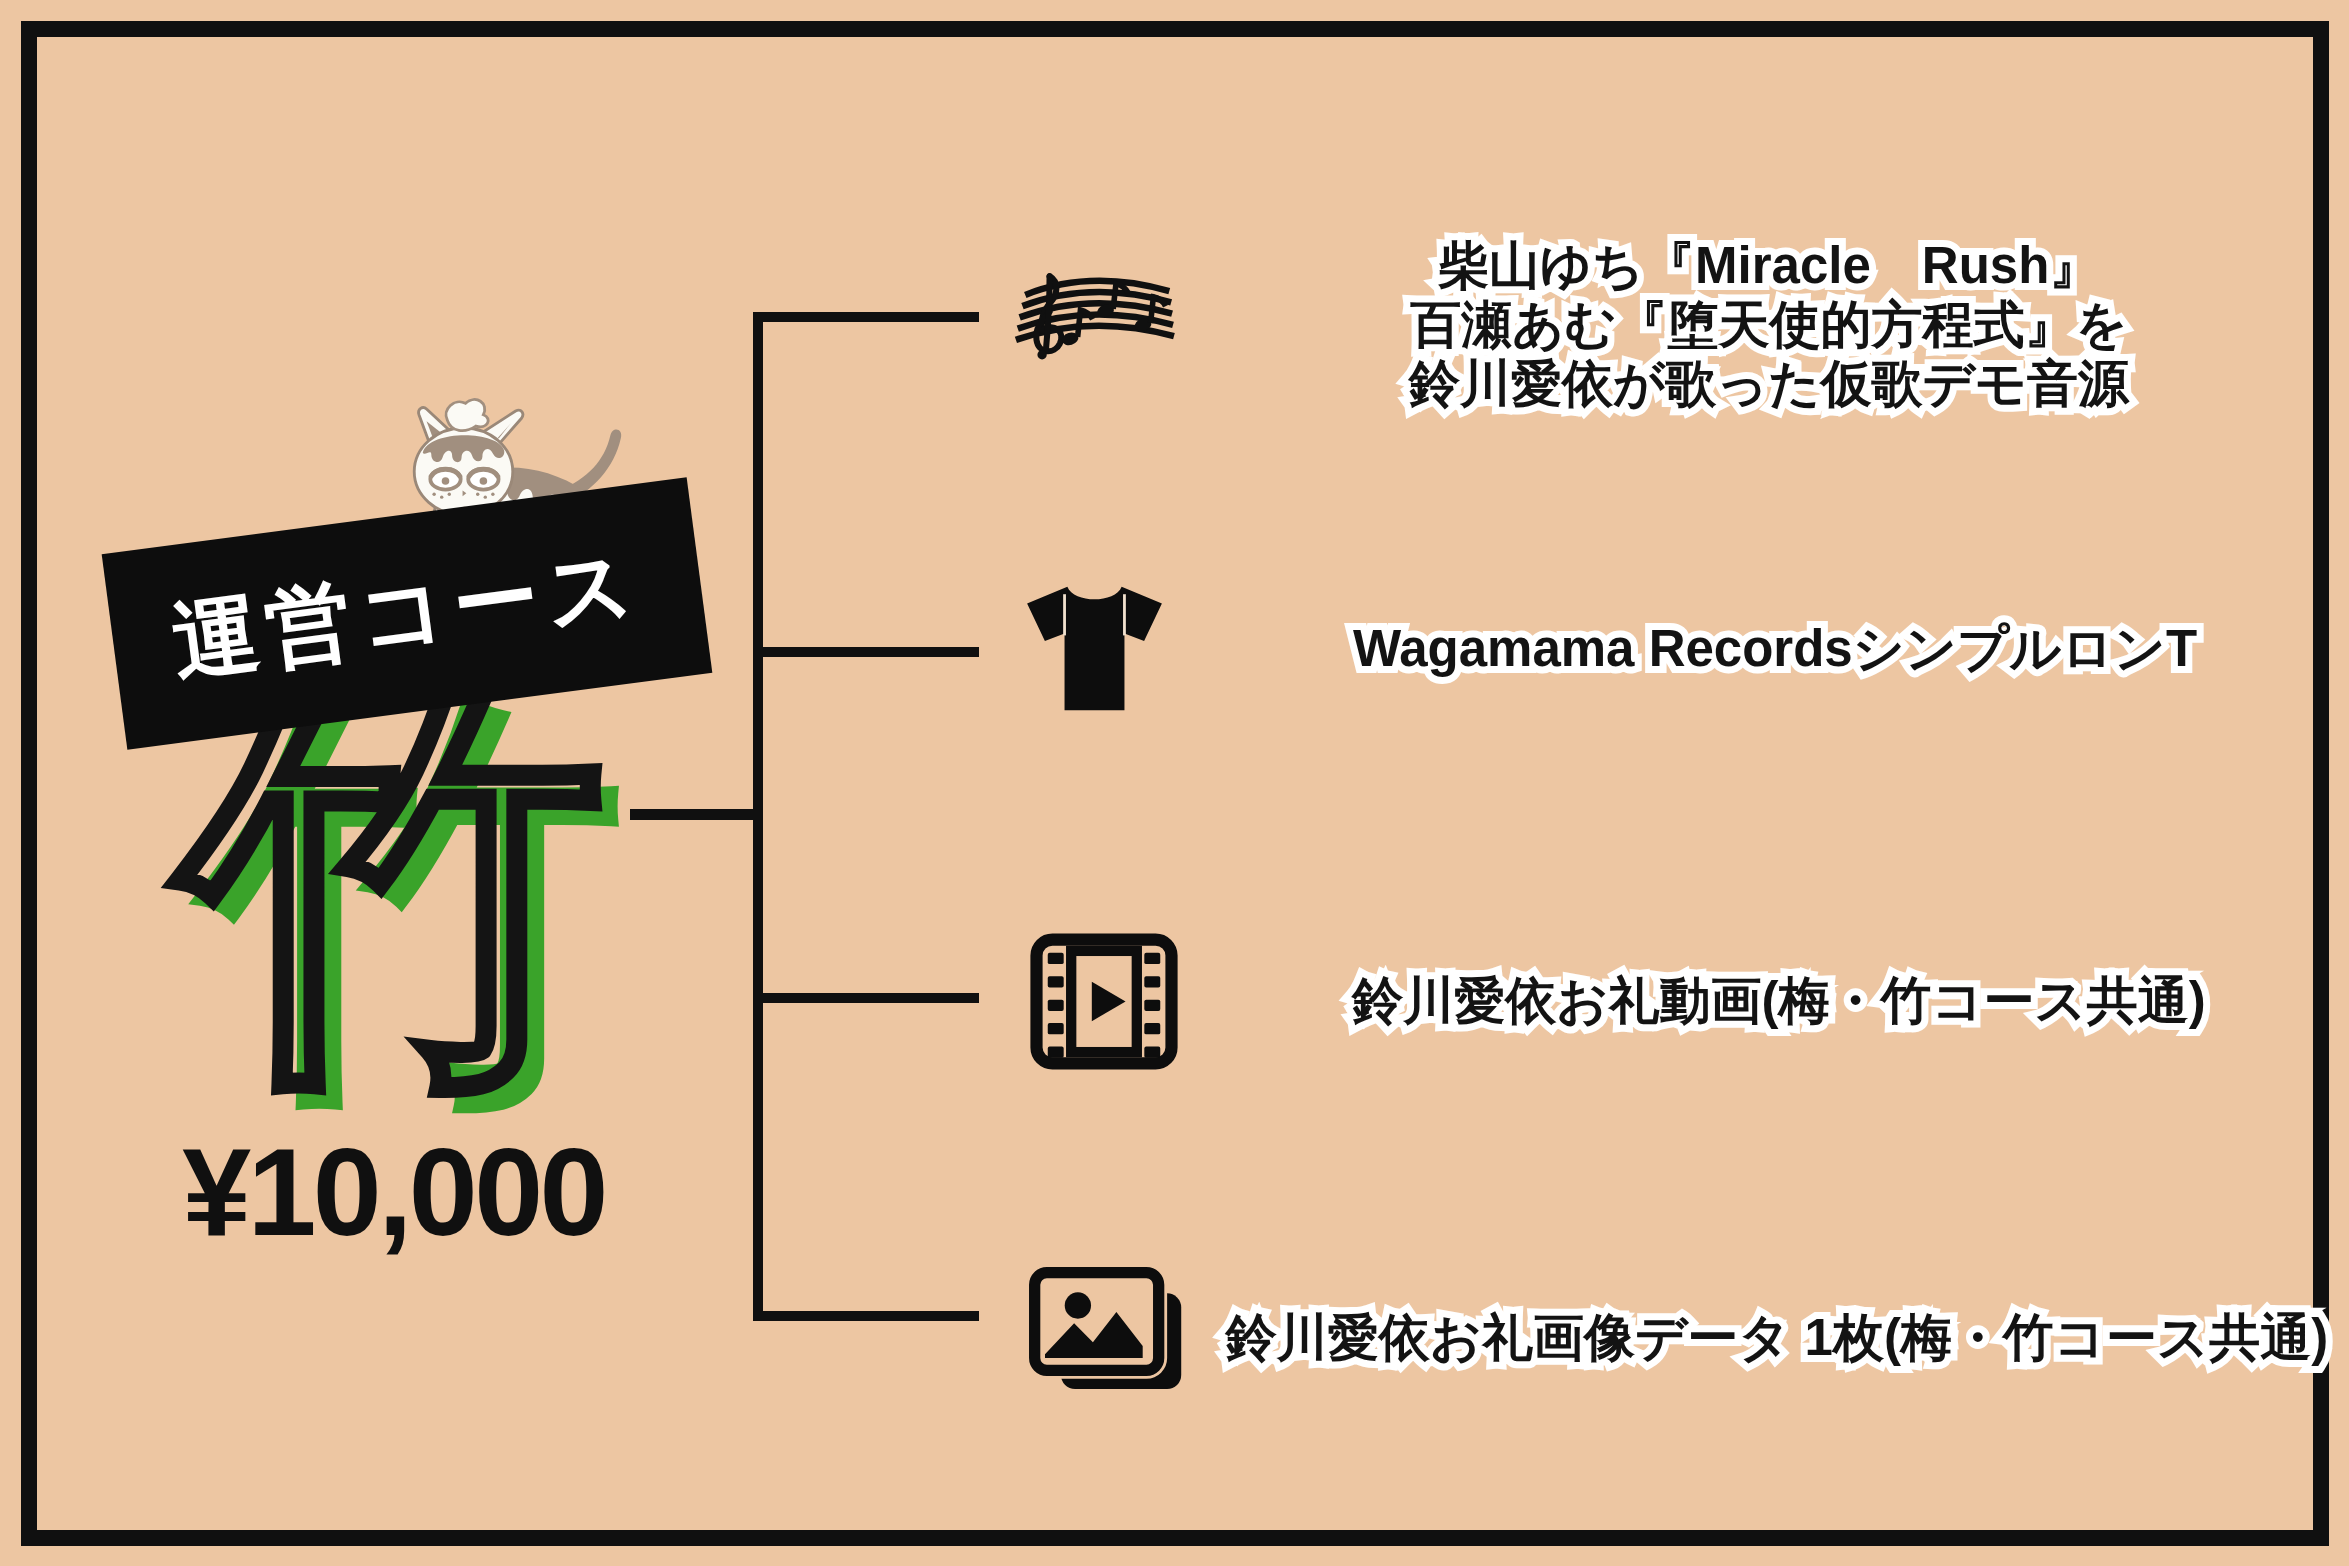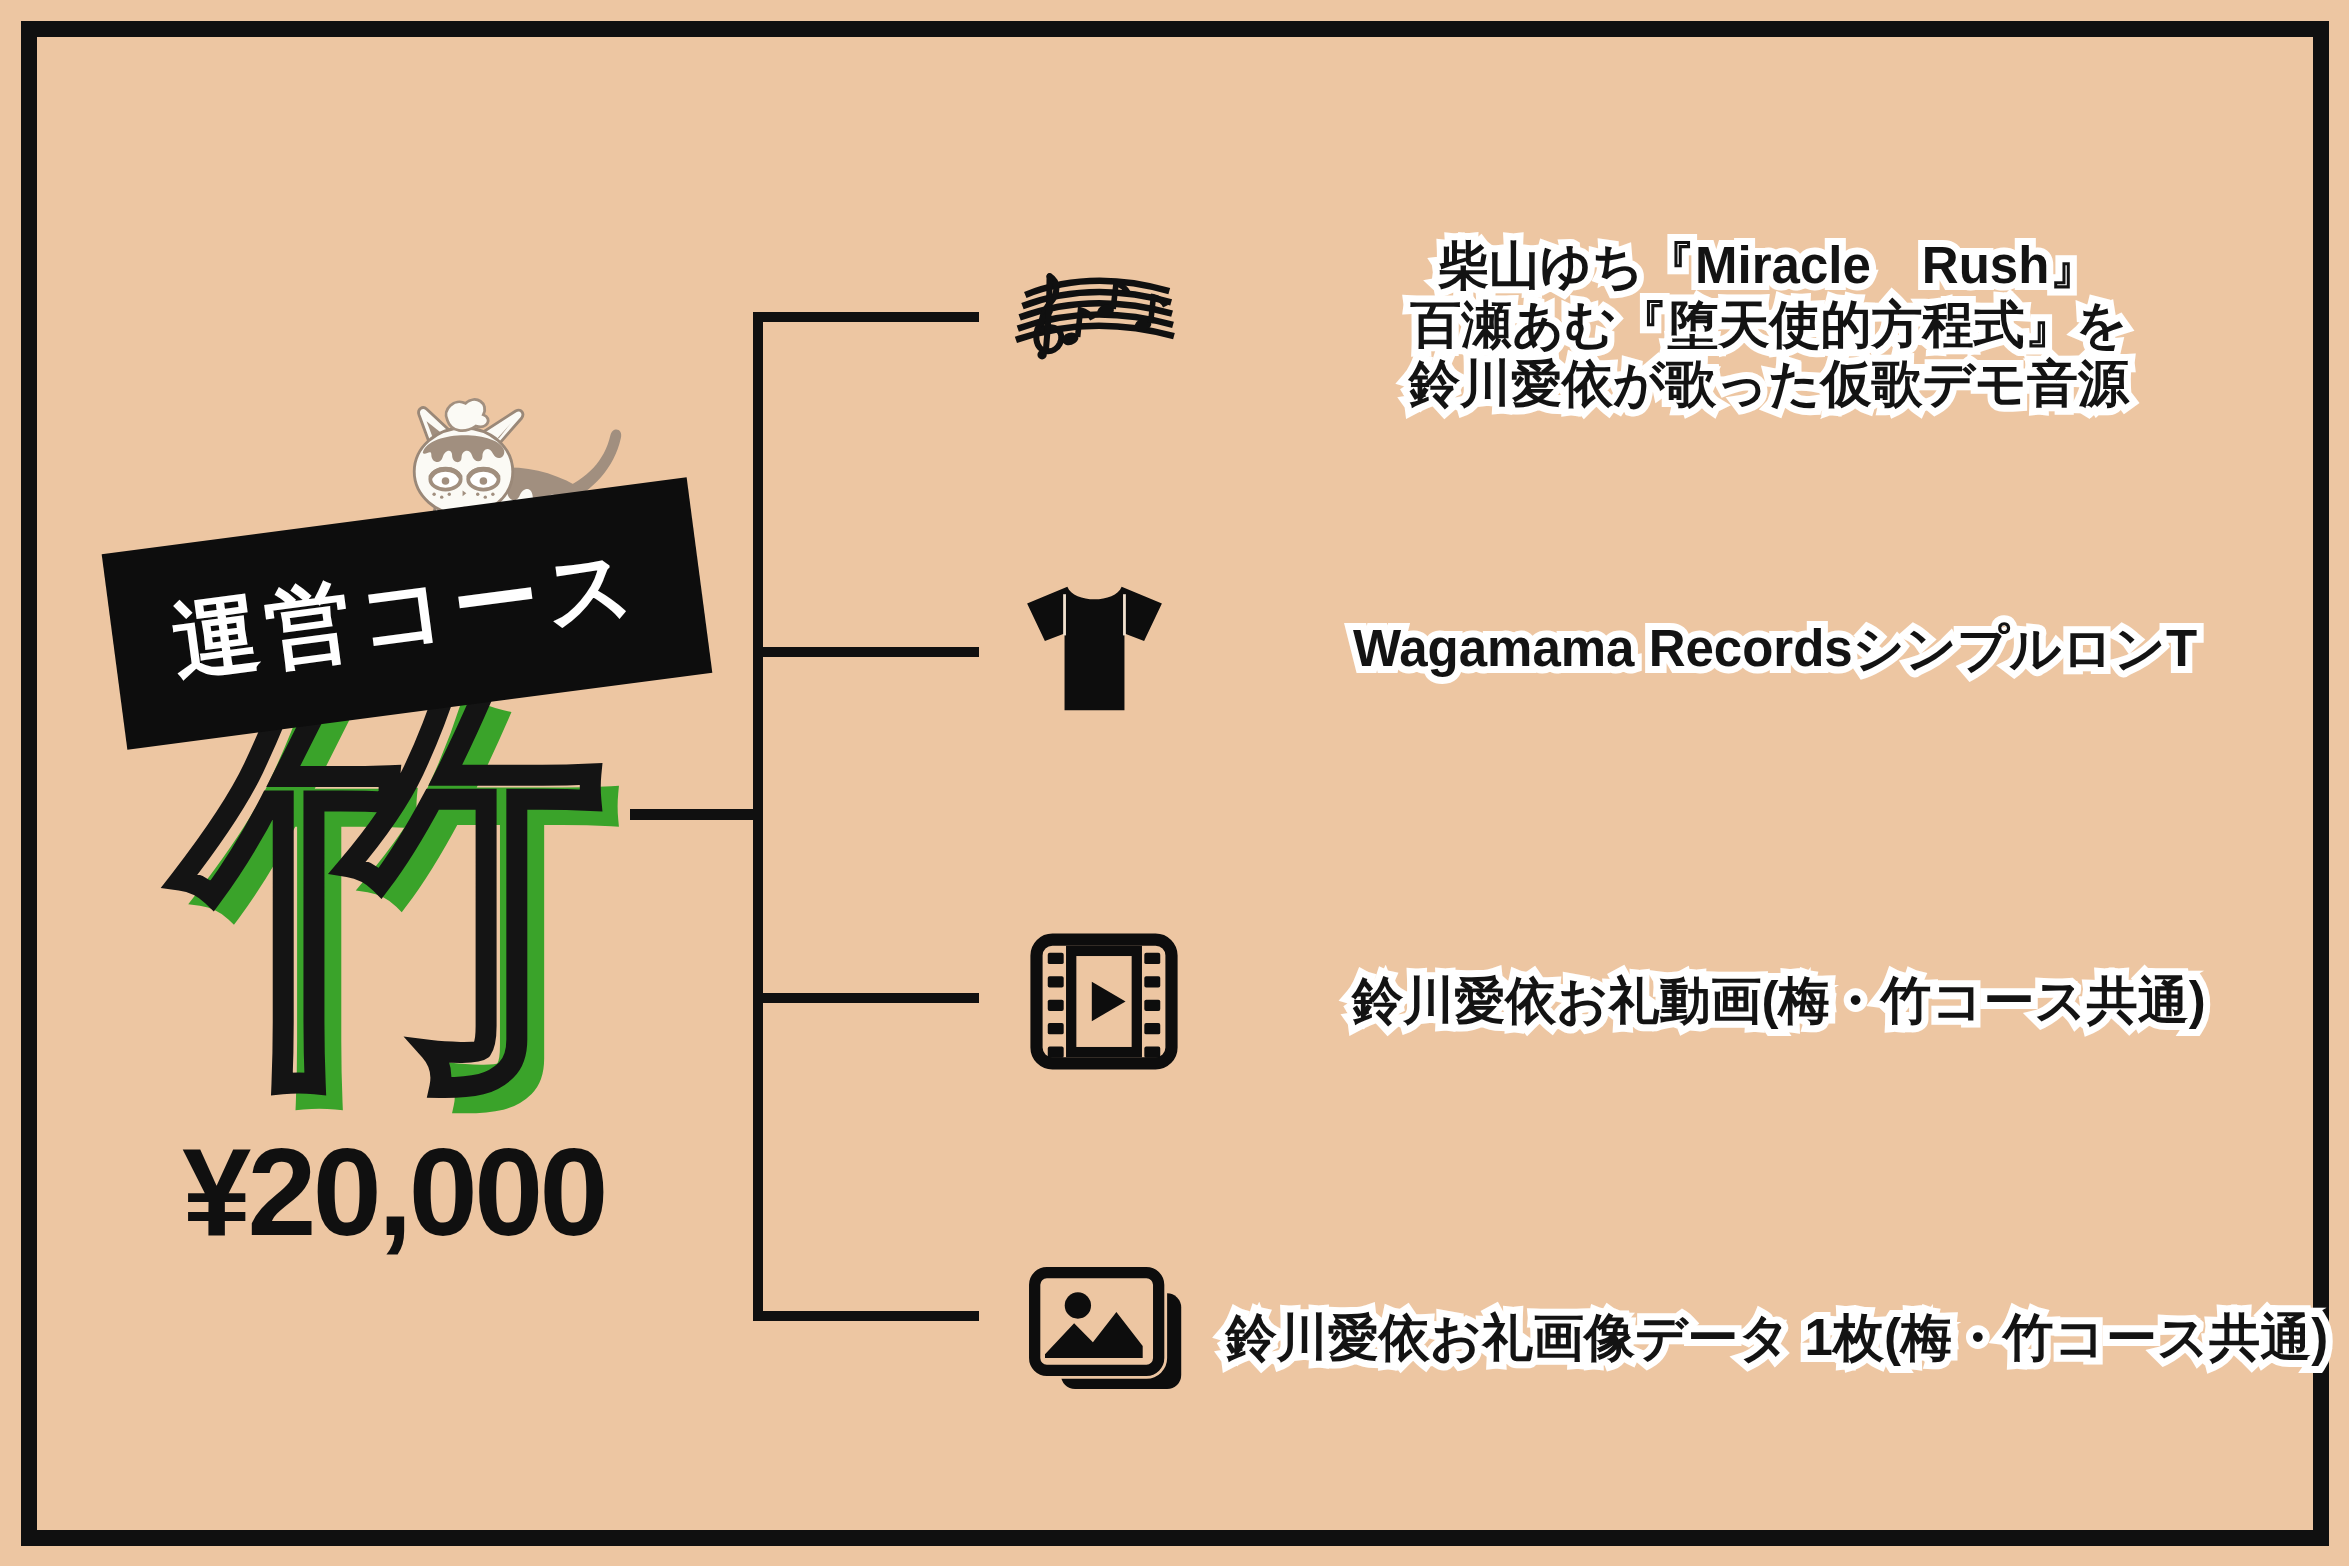--- a/index.html
+++ b/index.html
@@ -86,21 +86,21 @@
 
   <div class="banner">
     <span class="banner-label">運営コース</span>
   </div>
 
   <div class="tier">
     <span class="tier-fill">竹</span>
     <span class="tier-outline">竹</span>
   </div>
 
-  <div class="price">¥20,000</div>
+  <div class="price">¥10,000</div>
 
   <div class="tline trunk"></div>
   <div class="tline stem"></div>
   <div class="tline b1"></div>
   <div class="tline b2"></div>
   <div class="tline b3"></div>
   <div class="tline b4"></div>
 
   <svg class="icon" style="left:1012px;top:265px;width:164px;height:101px" viewBox="0 0 175 108">
     <g stroke="#101010" stroke-width="7" fill="none">

